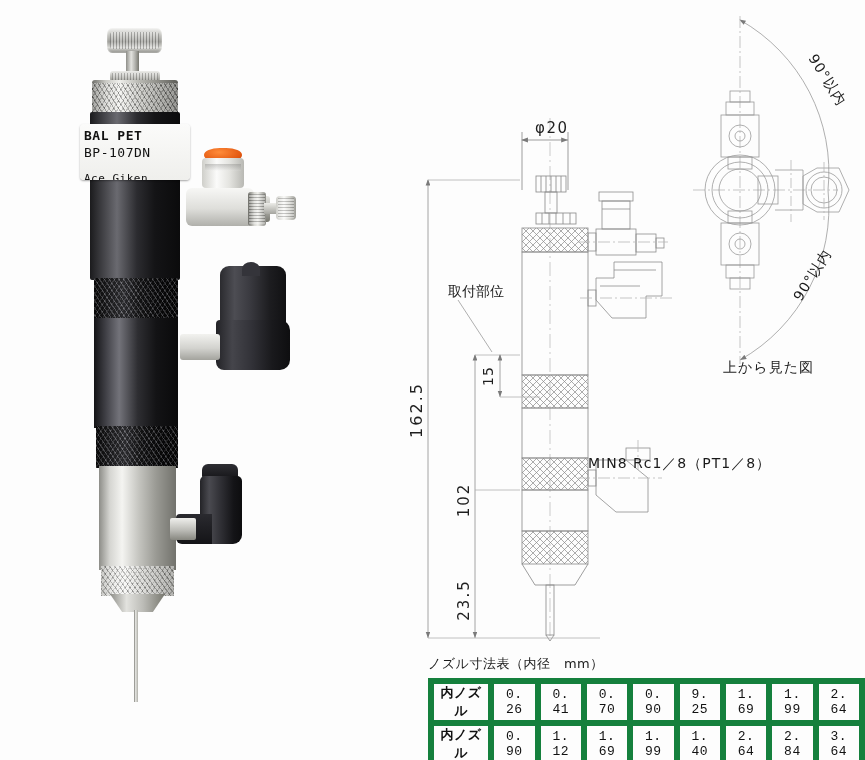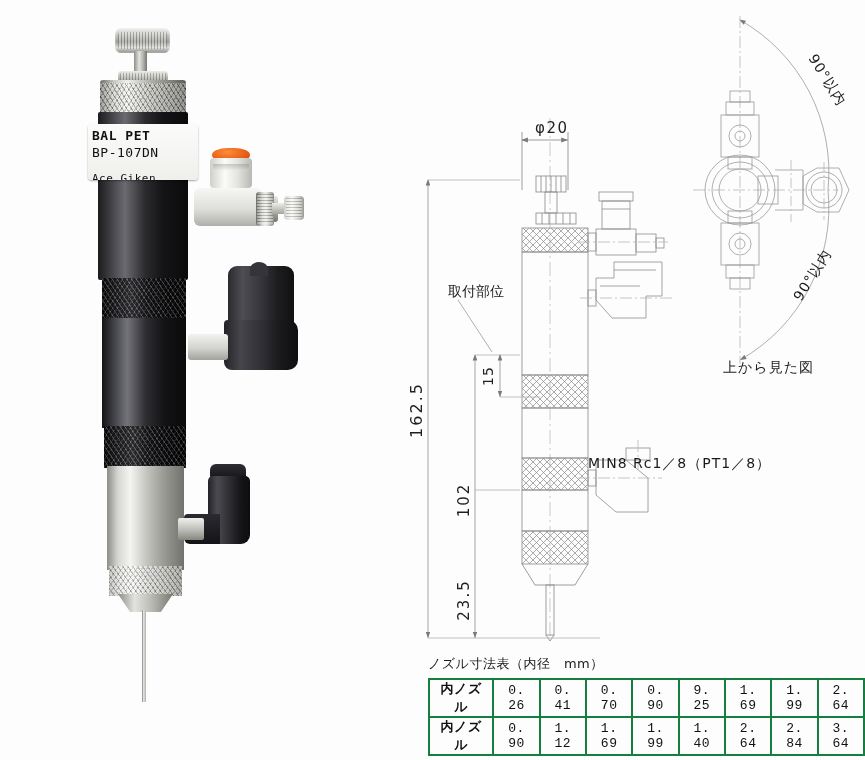--- a/index.html
+++ b/index.html
@@ -9,21 +9,21 @@
   body {
     width: 865px; height: 760px;
     position: relative;
     overflow: hidden;
     font-family: "Liberation Sans", sans-serif;
     color: #222;
   }
   .page { position: absolute; inset: 0; background: #fdfdfd; }
 
   
-  .photo { position: absolute; left: 12px; top: 0; width: 400px; height: 748px; }
+  .photo { position: absolute; left: 4px; top: 0; width: 400px; height: 748px; }
 
   .knob-top {
     position: absolute; left: 103px; top: 28px; width: 55px; height: 25px;
     background: linear-gradient(to bottom, #f2f2f0 0%, #cfcfcb 22%, #9d9d98 55%, #d8d8d4 78%, #8a8a85 100%);
     border-radius: 5px/7px;
     box-shadow: inset 0 0 2px rgba(255,255,255,.8);
   }
   .knob-top::after{
     content:""; position:absolute; inset:4px 3px 4px 3px;
     background: repeating-linear-gradient(to right, rgba(60,60,60,.30) 0 1px, rgba(255,255,255,.28) 1px 3px);
@@ -220,21 +220,21 @@
   .tbl-wrap { position: absolute; left: 428px; top: 655px; }
   .tbl-caption {
     font-family: "DejaVu Sans", sans-serif;
     font-size: 13px; color: #1a1a1a; margin-bottom: 5px; letter-spacing: .5px;
   }
   table.nozzle {
     border-collapse: collapse;
     font-family: "DejaVu Sans", sans-serif;
   }
   table.nozzle td {
-    border: 2px solid #15803d;
+    border: 6px solid #15803d;
     height: 25px;
     text-align: center;
     font-size: 13px;
     color: #111;
     padding: 0 4px;
     letter-spacing: .5px;
   }
   table.nozzle td.hdr { width: 66px; font-size: 13px; font-weight: 600; }
   table.nozzle td.val { width: 42px; font-family: Liberation Mono, monospace; }
 </style>

